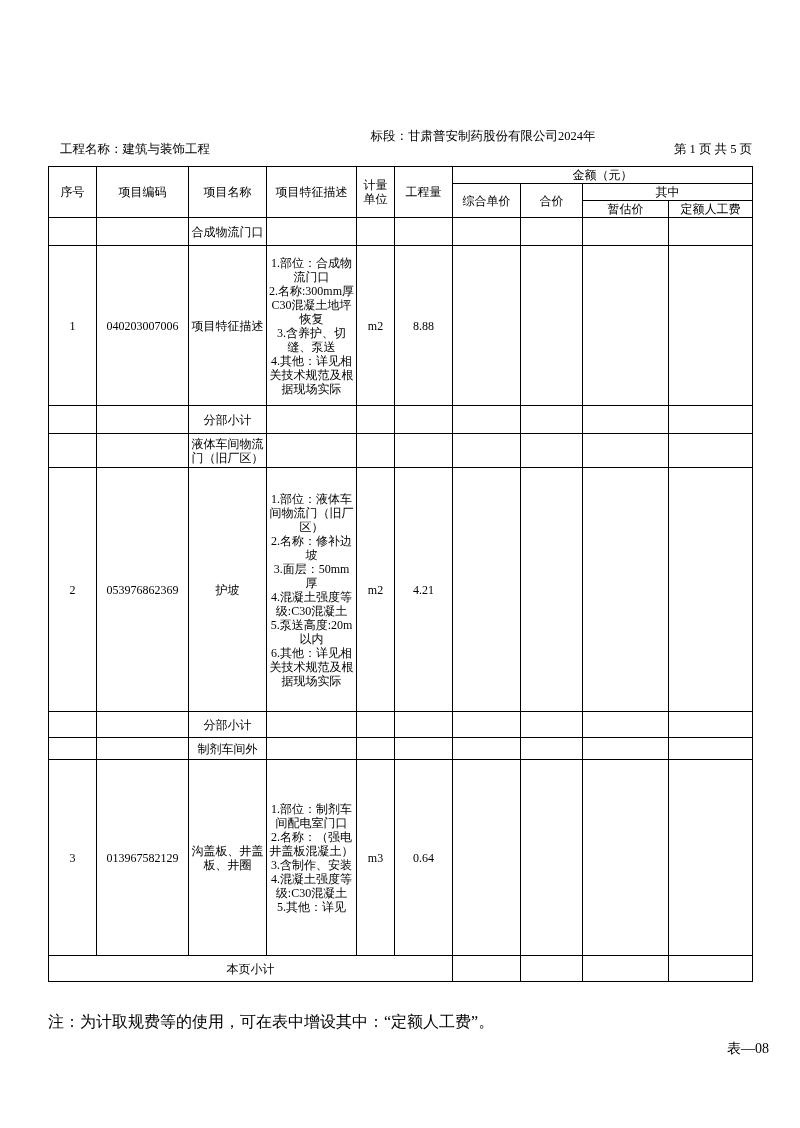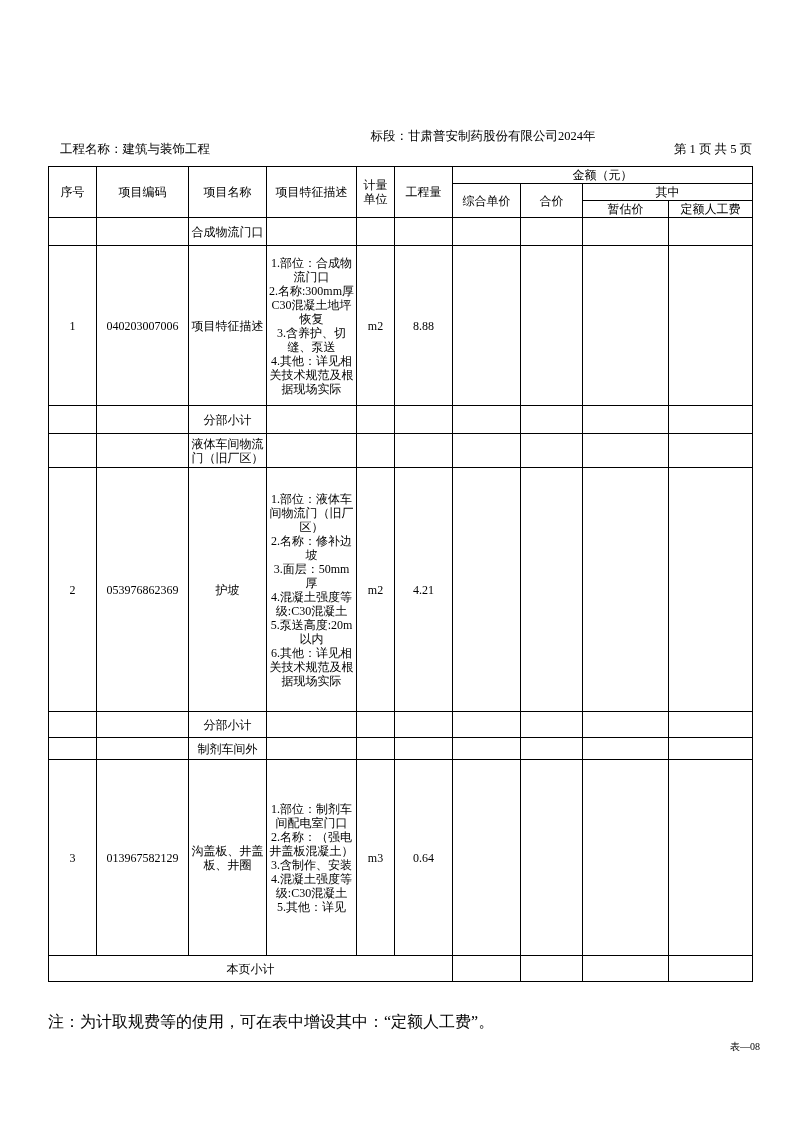--- a/index.html
+++ b/index.html
@@ -99,23 +99,23 @@
     white-space: pre-line;
   }
   .note {
     position: absolute;
     left: 48px;
     top: 1012px;
     font-size: 16px;
   }
   .footer-code {
     position: absolute;
-    right: 40px;
+    right: 31px;
     top: 1040px;
-    font-size: 10px;
+    font-size: 14px;
   }
 </style>
 </head>
 <body>
 
 <div class="page">
 
 
   <div class="meta-row">
     <div class="meta-left">工程名称：建筑与装饰工程</div>

